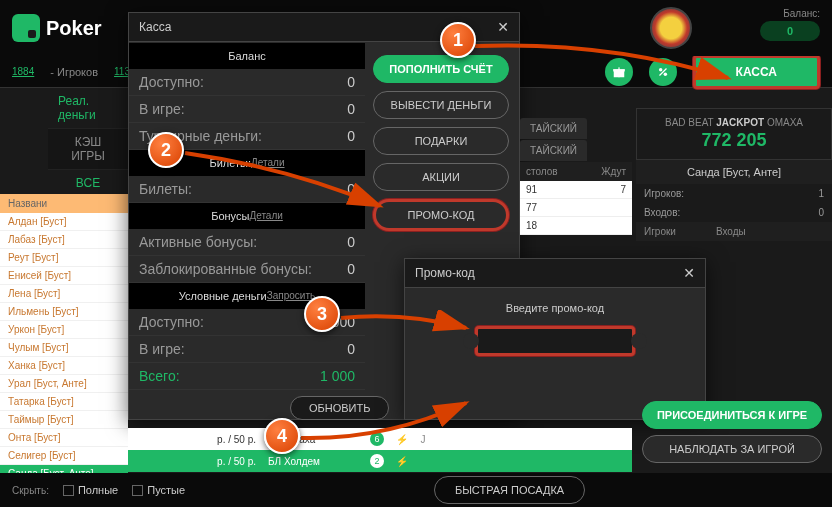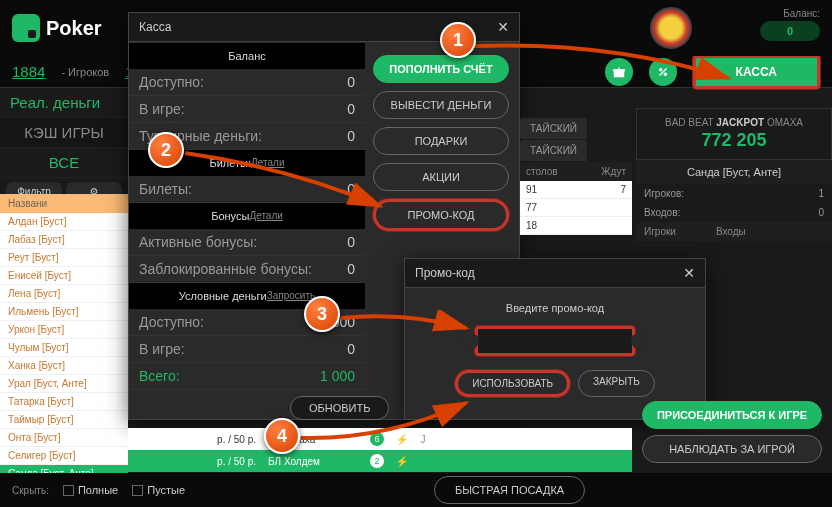--- a/index.html
+++ b/index.html
@@ -10,27 +10,27 @@
 .logo-icon { width: 28px; height: 28px; background: #1fb866; border-radius: 6px; position: relative; }
 .logo-icon::after { content: ''; position: absolute; right: 4px; bottom: 4px; width: 8px; height: 8px; background: #1a1a1a; border-radius: 2px; }
 .logo-text { color: #fff; font-size: 20px; font-weight: bold; }
 
 .avatar { width: 42px; height: 42px; border-radius: 50%; background: radial-gradient(circle, #f4d03f 40%, #c0392b 60%, #2c3e50 100%); border: 2px solid #444; position: absolute; right: 140px; top: 7px; }
 .balance-box { position: absolute; right: 12px; top: 8px; text-align: right; }
 .balance-label { color: #888; font-size: 10px; }
 .balance-pill { background: #0a4020; color: #1fb866; padding: 4px 18px; border-radius: 12px; font-weight: bold; margin-top: 2px; display: inline-block; min-width: 60px; text-align: center; }
 
 .subbar { height: 32px; background: #0a0a0a; display: flex; align-items: center; padding: 0 12px; gap: 16px; border-bottom: 1px solid #333; }
-.stat { color: #1fb866; font-size: 15px; text-decoration: underline; }
+.stat { color: #1fb866; font-size: 10px; text-decoration: underline; }
 .stat-label { color: #888; }
 .circle-btn { width: 28px; height: 28px; border-radius: 50%; background: #1fb866; display: flex; align-items: center; justify-content: center; color: #fff; }
 .kassa-btn { background: #1fb866; color: #fff; padding: 7px 40px; border-radius: 4px; font-weight: bold; font-size: 12px; border: 3px solid #c0392b; box-shadow: 0 0 0 1px #8b2020; }
 
 .left-nav { position: absolute; left: 0; top: 88px; width: 128px; }
-.nav-item { padding: 6px 10px; color: #1fb866; font-size: 15px; border-bottom: 1px solid #222; cursor: pointer; text-align: center; }
+.nav-item { padding: 6px 10px; color: #1fb866; font-size: 12px; border-bottom: 1px solid #222; cursor: pointer; text-align: center; margin-left: 48px; }
 .nav-item.sub { color: #888; background: #151515; }
 .filter-row { display: flex; padding: 4px 6px; gap: 4px; }
 .filter-btn { background: #2a2a2a; padding: 4px 10px; border-radius: 7px; font-size: 10px; color: #ccc; flex: 1; text-align: center; }
 
 .game-list { position: absolute; left: 0; top: 194px; width: 128px; background: #fff; }
 .list-header { background: #fdba74; color: #666; padding: 4px 8px; font-size: 10px; }
 .list-item { padding: 3px 8px; color: #c87830; font-size: 10px; border-bottom: 1px solid #f0f0f0; cursor: pointer; }
 .list-item.selected { background: #1fb866; color: #fff; }
 
 .modal { position: absolute; background: #2a2a2a; border: 1px solid #444; box-shadow: 0 4px 20px rgba(0,0,0,0.6); }
@@ -232,24 +232,20 @@
   <div class="modal-header">
     <span class="modal-title">Промо-код</span>
     <span class="close-x">✕</span>
   </div>
   <div class="promo-body">
     <div class="promo-label">Введите промо-код</div>
     <div class="promo-input-wrap">
       <div class="ticket-notch l"></div>
       <div class="promo-input"></div>
       <div class="ticket-notch r"></div>
-    </div>
-    <div class="promo-actions">
-      <div class="pill-btn highlighted">ИСПОЛЬЗОВАТЬ</div>
-      <div class="pill-btn">ЗАКРЫТЬ</div>
     </div>
   </div>
 </div>
 
 <div class="right-panel">
   <div class="jackpot-box">
     <div class="jackpot-title"><span>BAD BEAT </span><b>JACKPOT</b><span> ОМАХА</span></div>
     <div class="jackpot-amount">772 205</div>
   </div>
   <div class="right-title">Санда [Буст, Анте]</div>

